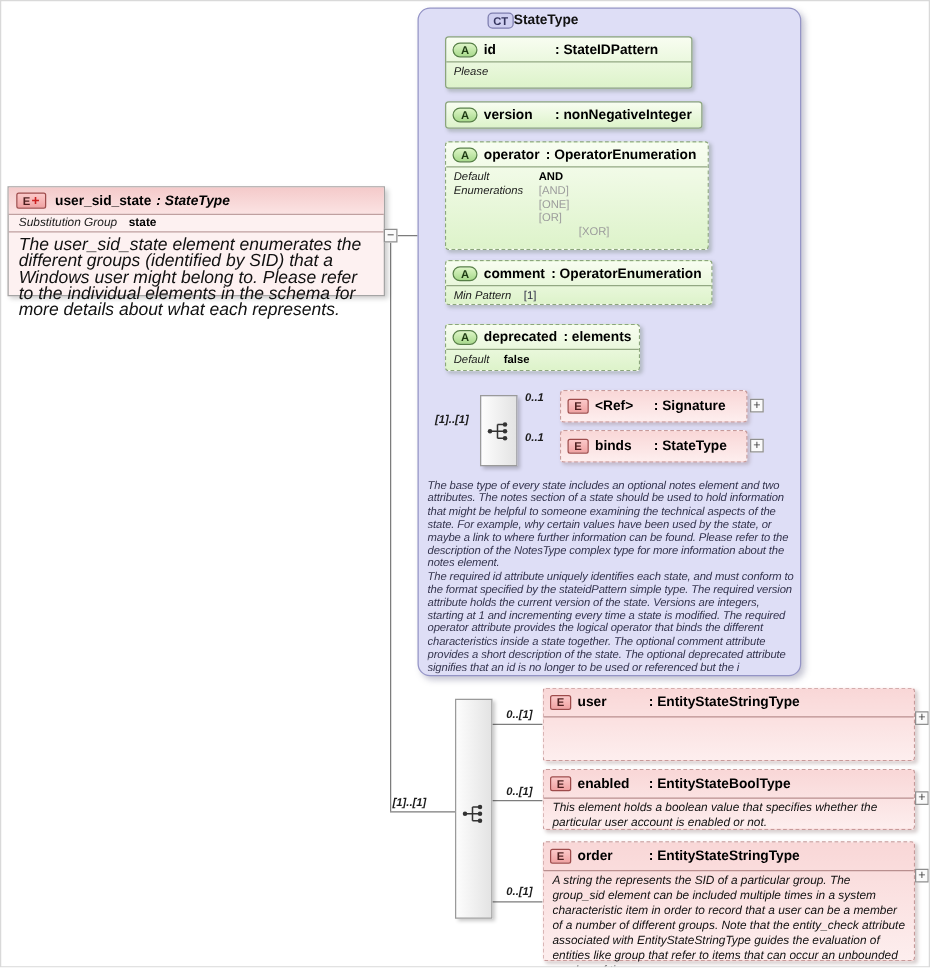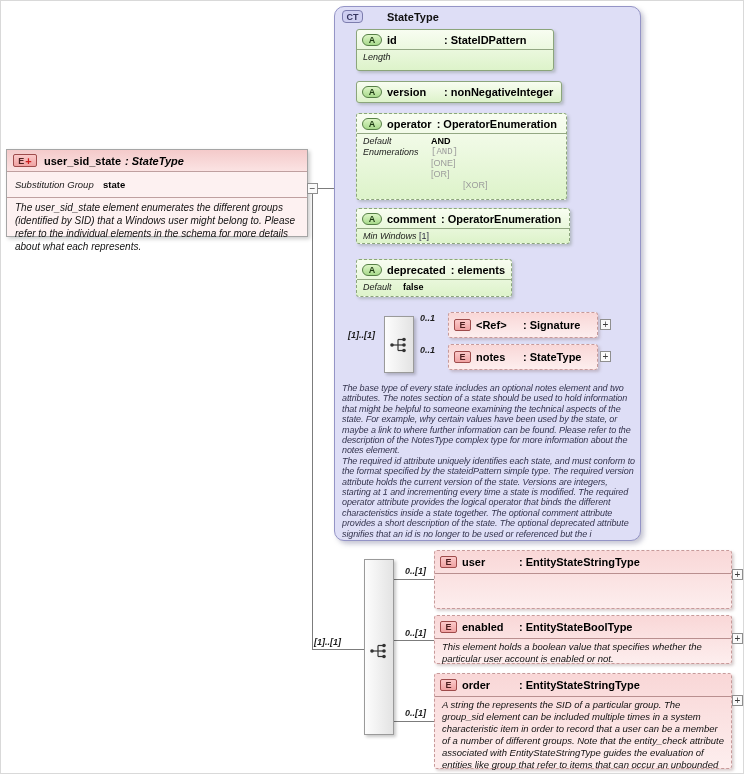--- a/index.html
+++ b/index.html
@@ -15,21 +15,21 @@
   
   .occ { position:absolute; font-size:9px; font-style:italic; font-weight:bold; color:#1c1c1c; white-space:nowrap; }
   
   .badge { display:flex; align-items:center; justify-content:center; font-weight:bold; flex:none; }
   .badge-ct { width:21px; height:13px; font-size:9px; color:#34345e; background:#cfcff1; border:1px solid #7d7dae; border-radius:4px; }
   .badge-a  { width:20px; height:12px; font-size:9px; color:#1d3a12; background:linear-gradient(180deg,#ddf5c6,#a8da8c); border:1px solid #567f46; border-radius:6px; }
   .badge-e  { width:17px; height:12px; font-size:9px; color:#4c1f1f; background:linear-gradient(180deg,#fbc9c9,#f0a2a2); border:1px solid #9e4b4b; border-radius:2px; }
   .badge-e .plus { color:#cc2020; font-size:11px; font-weight:bold; margin-left:1px; line-height:10px; }
   
   .ct-box { position:absolute; border:1px solid #9494c6; border-radius:10px; background:#dedef6; box-shadow:3px 3px 5px rgba(90,90,130,.35); }
-  .ct-head { position:absolute; display:flex; align-items:center; gap:24px; font-size:11px; font-weight:bold; color:#111; }
+  .ct-head { position:absolute; display:flex; gap:0; font-size:11px; font-weight:bold; color:#111;margin-left:48px; }
   
   .attr { position:absolute; border:1px solid #8ba57b; border-radius:3px; background:linear-gradient(180deg,#f8fdf1,#ddf3ca); box-shadow:2px 2px 3px rgba(90,110,90,.3); }
   .attr.opt { border-style:dashed; }
   .hdr { display:flex; align-items:center; gap:5px; padding:0 5px; font-size:11px; font-weight:bold; white-space:nowrap; }
   .attr .hdr { height:20px; }
   .hdr .nm { display:inline-block; min-width:52px; }
   .hdr.sep { border-bottom:1px solid #93a883; }
   .facts { padding:2px 6px; font-size:9px; }
   .frow { display:flex; align-items:flex-start; line-height:11px; }
   .flab { font-style:italic; color:#1a1a1a; min-width:68px; flex:none; }
@@ -38,23 +38,23 @@
   .fval-dark { color:#2c2c44; }
   .enum-line { color:#9c9c9c; line-height:11px; }
   
   .elem { position:absolute; border:1px dashed #c79a9a; border-radius:3px; background:linear-gradient(180deg,#f9d7d7,#fdeeee); box-shadow:2px 2px 3px rgba(130,100,100,.3); }
   .elem .hdr { height:23px; }
   .elem .hdr.sep { border-bottom:1px solid #b98f8f; }
   .edesc { padding:2px 7px; font-size:9.5px; font-style:italic; line-height:12px; color:#111; }
   
   .root { position:absolute; border:1px solid #a5a5a5; background:#fdf1f1; box-shadow:2px 2px 4px rgba(0,0,0,.2); }
   .root-hdr { display:flex; align-items:center; gap:7px; height:22px; padding:0 6px; font-size:11px; font-weight:bold; background:linear-gradient(180deg,#f4caca,#fbe3e3); border-bottom:1px solid #bfa0a0; }
-  .root-facts { display:flex; height:26px; align-items:center; padding:0 8px; font-size:9.5px; border-bottom:1px solid #bfa0a0; }
+  .root-facts { display:flex; height:14px; align-items:center; padding:0 8px; font-size:9.5px; border-bottom:1px solid #bfa0a0; }
   .root-facts .flab { min-width:88px; }
-  .root-desc { padding:3px 8px; font-size:10px; font-style:italic; line-height:13px; color:#111; }
+  .root-desc { padding:3px 8px; font-size:14px; font-style:italic; line-height:13px; color:#111; }
   
   .comp { position:absolute; border:1px solid #9a9a9a; background:linear-gradient(90deg,#fdfdfd,#e3e3e3); box-shadow:2px 2px 3px rgba(0,0,0,.22); }
   .comp svg { position:absolute; }
   
   .tog { position:absolute; width:11px; height:11px; border:1px solid #8f8f8f; background:#fafafa; font-size:10px; line-height:9px; text-align:center; color:#3c3c3c; font-weight:normal; cursor:pointer; }
   
   .ct-desc { position:absolute; font-size:9px; font-style:italic; line-height:10.4px; letter-spacing:-0.1px; color:#34344e; overflow:hidden; white-space:pre-line; }
 </style>
 </head>
 <body>
@@ -86,21 +86,21 @@
   </div>
 
   <div class="attr" style="left:355px;top:28px;width:198px;height:42px;">
     <div class="hdr sep">
       <span class="badge badge-a">A</span>
       <span class="nm">id</span>
       <span>: StateIDPattern</span>
     </div>
     <div class="facts">
       <div class="frow">
-        <span class="flab" style="min-width:46px;">Length</span>
+        <span class="flab" style="min-width:46px;">Please</span>
       </div>
     </div>
   </div>
 
   <div class="attr" style="left:355px;top:80px;width:206px;height:22px;">
     <div class="hdr" style="height:20px;">
       <span class="badge badge-a">A</span>
       <span class="nm">version</span>
       <span>: nonNegativeInteger</span>
     </div>
@@ -113,38 +113,38 @@
       <span>: OperatorEnumeration</span>
     </div>
     <div class="facts">
       <div class="frow">
         <span class="flab">Default</span>
         <span class="fval-bold">AND</span>
       </div>
       <div class="frow">
         <span class="flab">Enumerations</span>
         <span>
-          <span class="enum-line" style="display:block;font-family:Liberation Mono, monospace;">[AND]</span>
+          <span class="enum-line" style="display:block;">[AND]</span>
           <span class="enum-line" style="display:block;">[ONE]</span>
           <span class="enum-line" style="display:block;">[OR]</span>
           <span class="enum-line" style="display:block;padding-left:32px;">[XOR]</span>
         </span>
       </div>
     </div>
   </div>
 
   <div class="attr opt" style="left:355px;top:207px;width:214px;height:36px;">
     <div class="hdr sep">
       <span class="badge badge-a">A</span>
       <span class="nm" style="min-width:0;">comment</span>
       <span>: OperatorEnumeration</span>
     </div>
     <div class="facts">
       <div class="frow">
-        <span class="flab" style="min-width:56px;">Min Windows</span>
+        <span class="flab" style="min-width:56px;">Min Pattern</span>
         <span class="fval-dark">[1]</span>
       </div>
     </div>
   </div>
 
   <div class="attr opt" style="left:355px;top:258px;width:156px;height:38px;">
     <div class="hdr sep">
       <span class="badge badge-a">A</span>
       <span class="nm" style="min-width:0;">deprecated</span>
       <span>: elements</span>
@@ -179,21 +179,21 @@
       <span class="nm" style="min-width:42px;">&lt;Ref&gt;</span>
       <span>: Signature</span>
     </div>
   </div>
   <div class="tog" style="left:599px;top:318px;">+</div>
 
   <div class="occ" style="left:419px;top:344px;">0..1</div>
   <div class="elem" style="left:447px;top:343px;width:150px;height:26px;">
     <div class="hdr" style="height:24px;">
       <span class="badge badge-e">E</span>
-      <span class="nm" style="min-width:42px;">notes</span>
+      <span class="nm" style="min-width:42px;">binds</span>
       <span>: StateType</span>
     </div>
   </div>
   <div class="tog" style="left:599px;top:350px;">+</div>
 
   <div class="ct-desc" style="left:341px;top:382px;width:293px;height:156px;">The base type of every state includes an optional notes element and two attributes. The notes section of a state should be used to hold information that might be helpful to someone examining the technical aspects of the state. For example, why certain values have been used by the state, or maybe a link to where further information can be found. Please refer to the description of the NotesType complex type for more information about the notes element.
 The required id attribute uniquely identifies each state, and must conform to the format specified by the stateidPattern simple type. The required version attribute holds the current version of the state. Versions are integers, starting at 1 and incrementing every time a state is modified. The required operator attribute provides the logical operator that binds the different characteristics inside a state together. The optional comment attribute provides a short description of the state. The optional deprecated attribute signifies that an id is no longer to be used or referenced but the i</div>
 
   <div class="root" style="left:5px;top:148px;width:302px;height:88px;">
     <div class="root-hdr">

